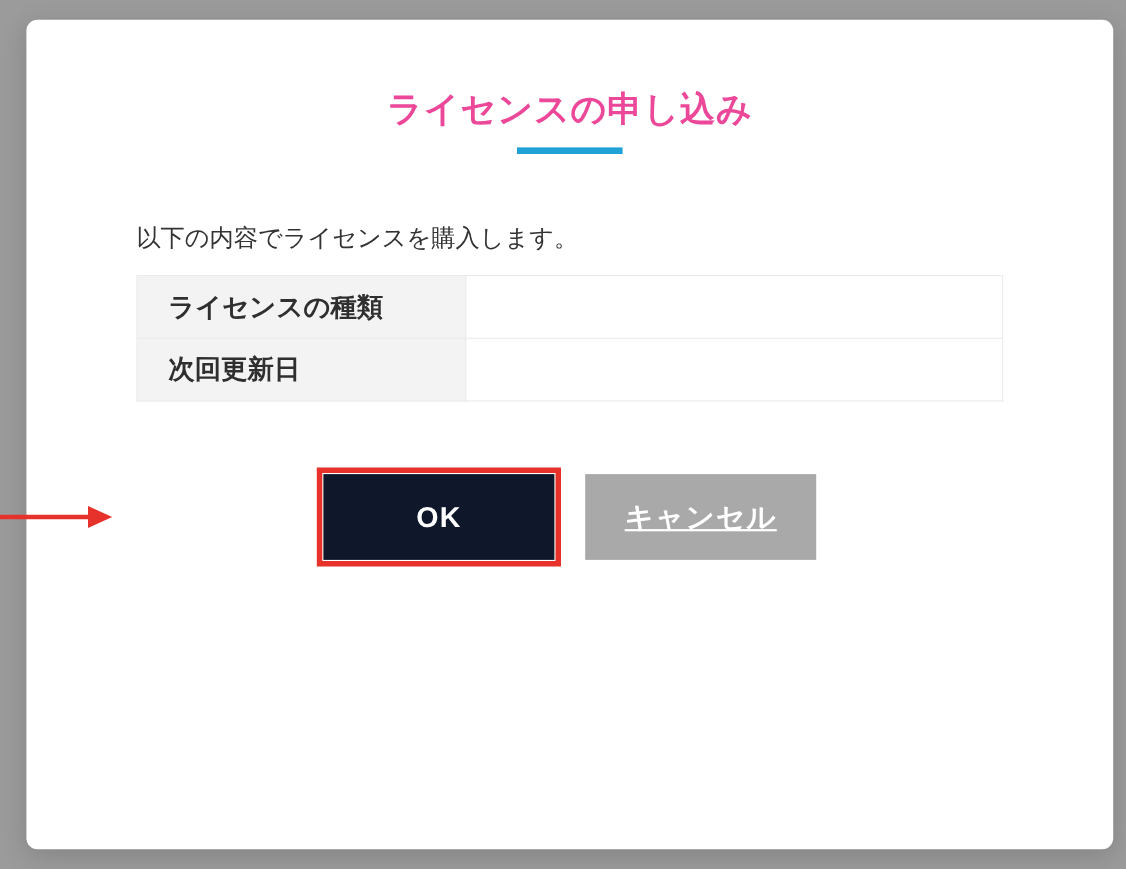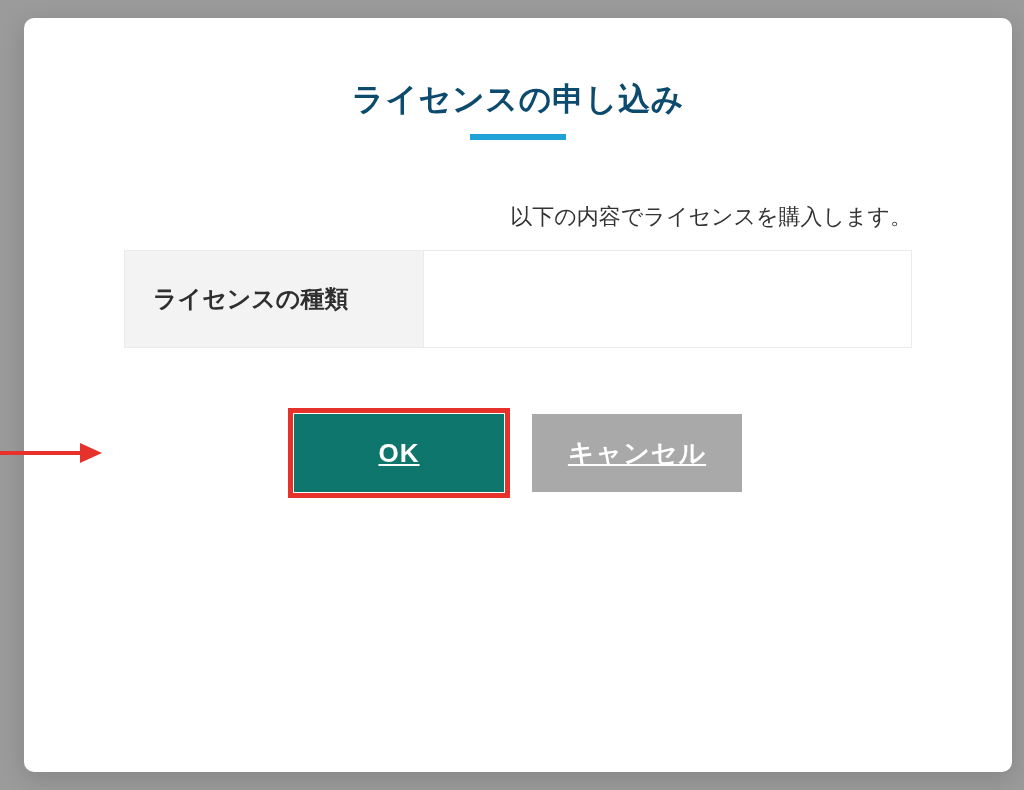--- a/index.html
+++ b/index.html
@@ -37,43 +37,43 @@
       bottom: 18px;
       background: #fff;
       border-radius: 10px;
       padding: 60px 100px 54px 100px;
       box-shadow: 0 6px 24px rgba(0,0,0,0.15);
     }
     .modal-title {
       text-align: center;
       font-size: 32px;
       font-weight: 700;
-      color: #0c4a6e;
+      color: #ec4899;
       letter-spacing: 0.02em;
     }
     .title-underline {
       width: 96px;
       height: 6px;
       background: #1fa2d6;
       margin: 12px auto 0 auto;
     }
     .modal-subtitle {
-      text-align: right;
+      text-align: left;
       font-size: 22px;
       color: #333;
       margin-top: 62px;
       margin-bottom: 18px;
     }
     .info-table {
       width: 100%;
       border-collapse: collapse;
     }
     .info-table td {
       border: 1px solid #eceaea;
-      padding: 32px 28px;
+      padding: 12px 28px;
       font-size: 24px;
       color: #333;
       vertical-align: middle;
     }
     .info-table td.label {
       width: 38%;
       background: #f4f3f3;
       font-weight: 700;
       color: #2f2f2f;
     }
@@ -94,23 +94,22 @@
       justify-content: center;
       height: 78px;
       min-width: 210px;
       font-size: 26px;
       font-weight: 700;
       border: none;
       cursor: pointer;
       letter-spacing: 0.04em;
     }
     .btn-primary {
-      background: #0f766e;
+      background: #0f172a;
       color: #fff;
-      text-decoration: underline;
     }
     .btn-secondary {
       background: #a9a9a9;
       color: #fff;
       text-decoration: underline;
     }
     .highlight-frame {
       position: absolute;
       border: 5px solid #e6322a;
       pointer-events: none;
@@ -132,20 +131,24 @@
   <div class="title-underline"></div>
 
   <p class="modal-subtitle">以下の内容でライセンスを購入します。</p>
 
   <table class="info-table">
     <tbody>
       <tr>
         <td class="label">ライセンスの種類</td>
         <td class="value"></td>
       </tr>
+      <tr>
+        <td class="label">次回更新日</td>
+        <td class="value"></td>
+      </tr>
     </tbody>
   </table>
 
   <div class="button-row">
     <div style="position:relative; display:inline-block;">
       <button class="btn btn-primary">OK</button>
       <div class="highlight-frame" style="left:-6px; top:-6px; right:-6px; bottom:-6px;"></div>
     </div>
     <button class="btn btn-secondary">キャンセル</button>
 

